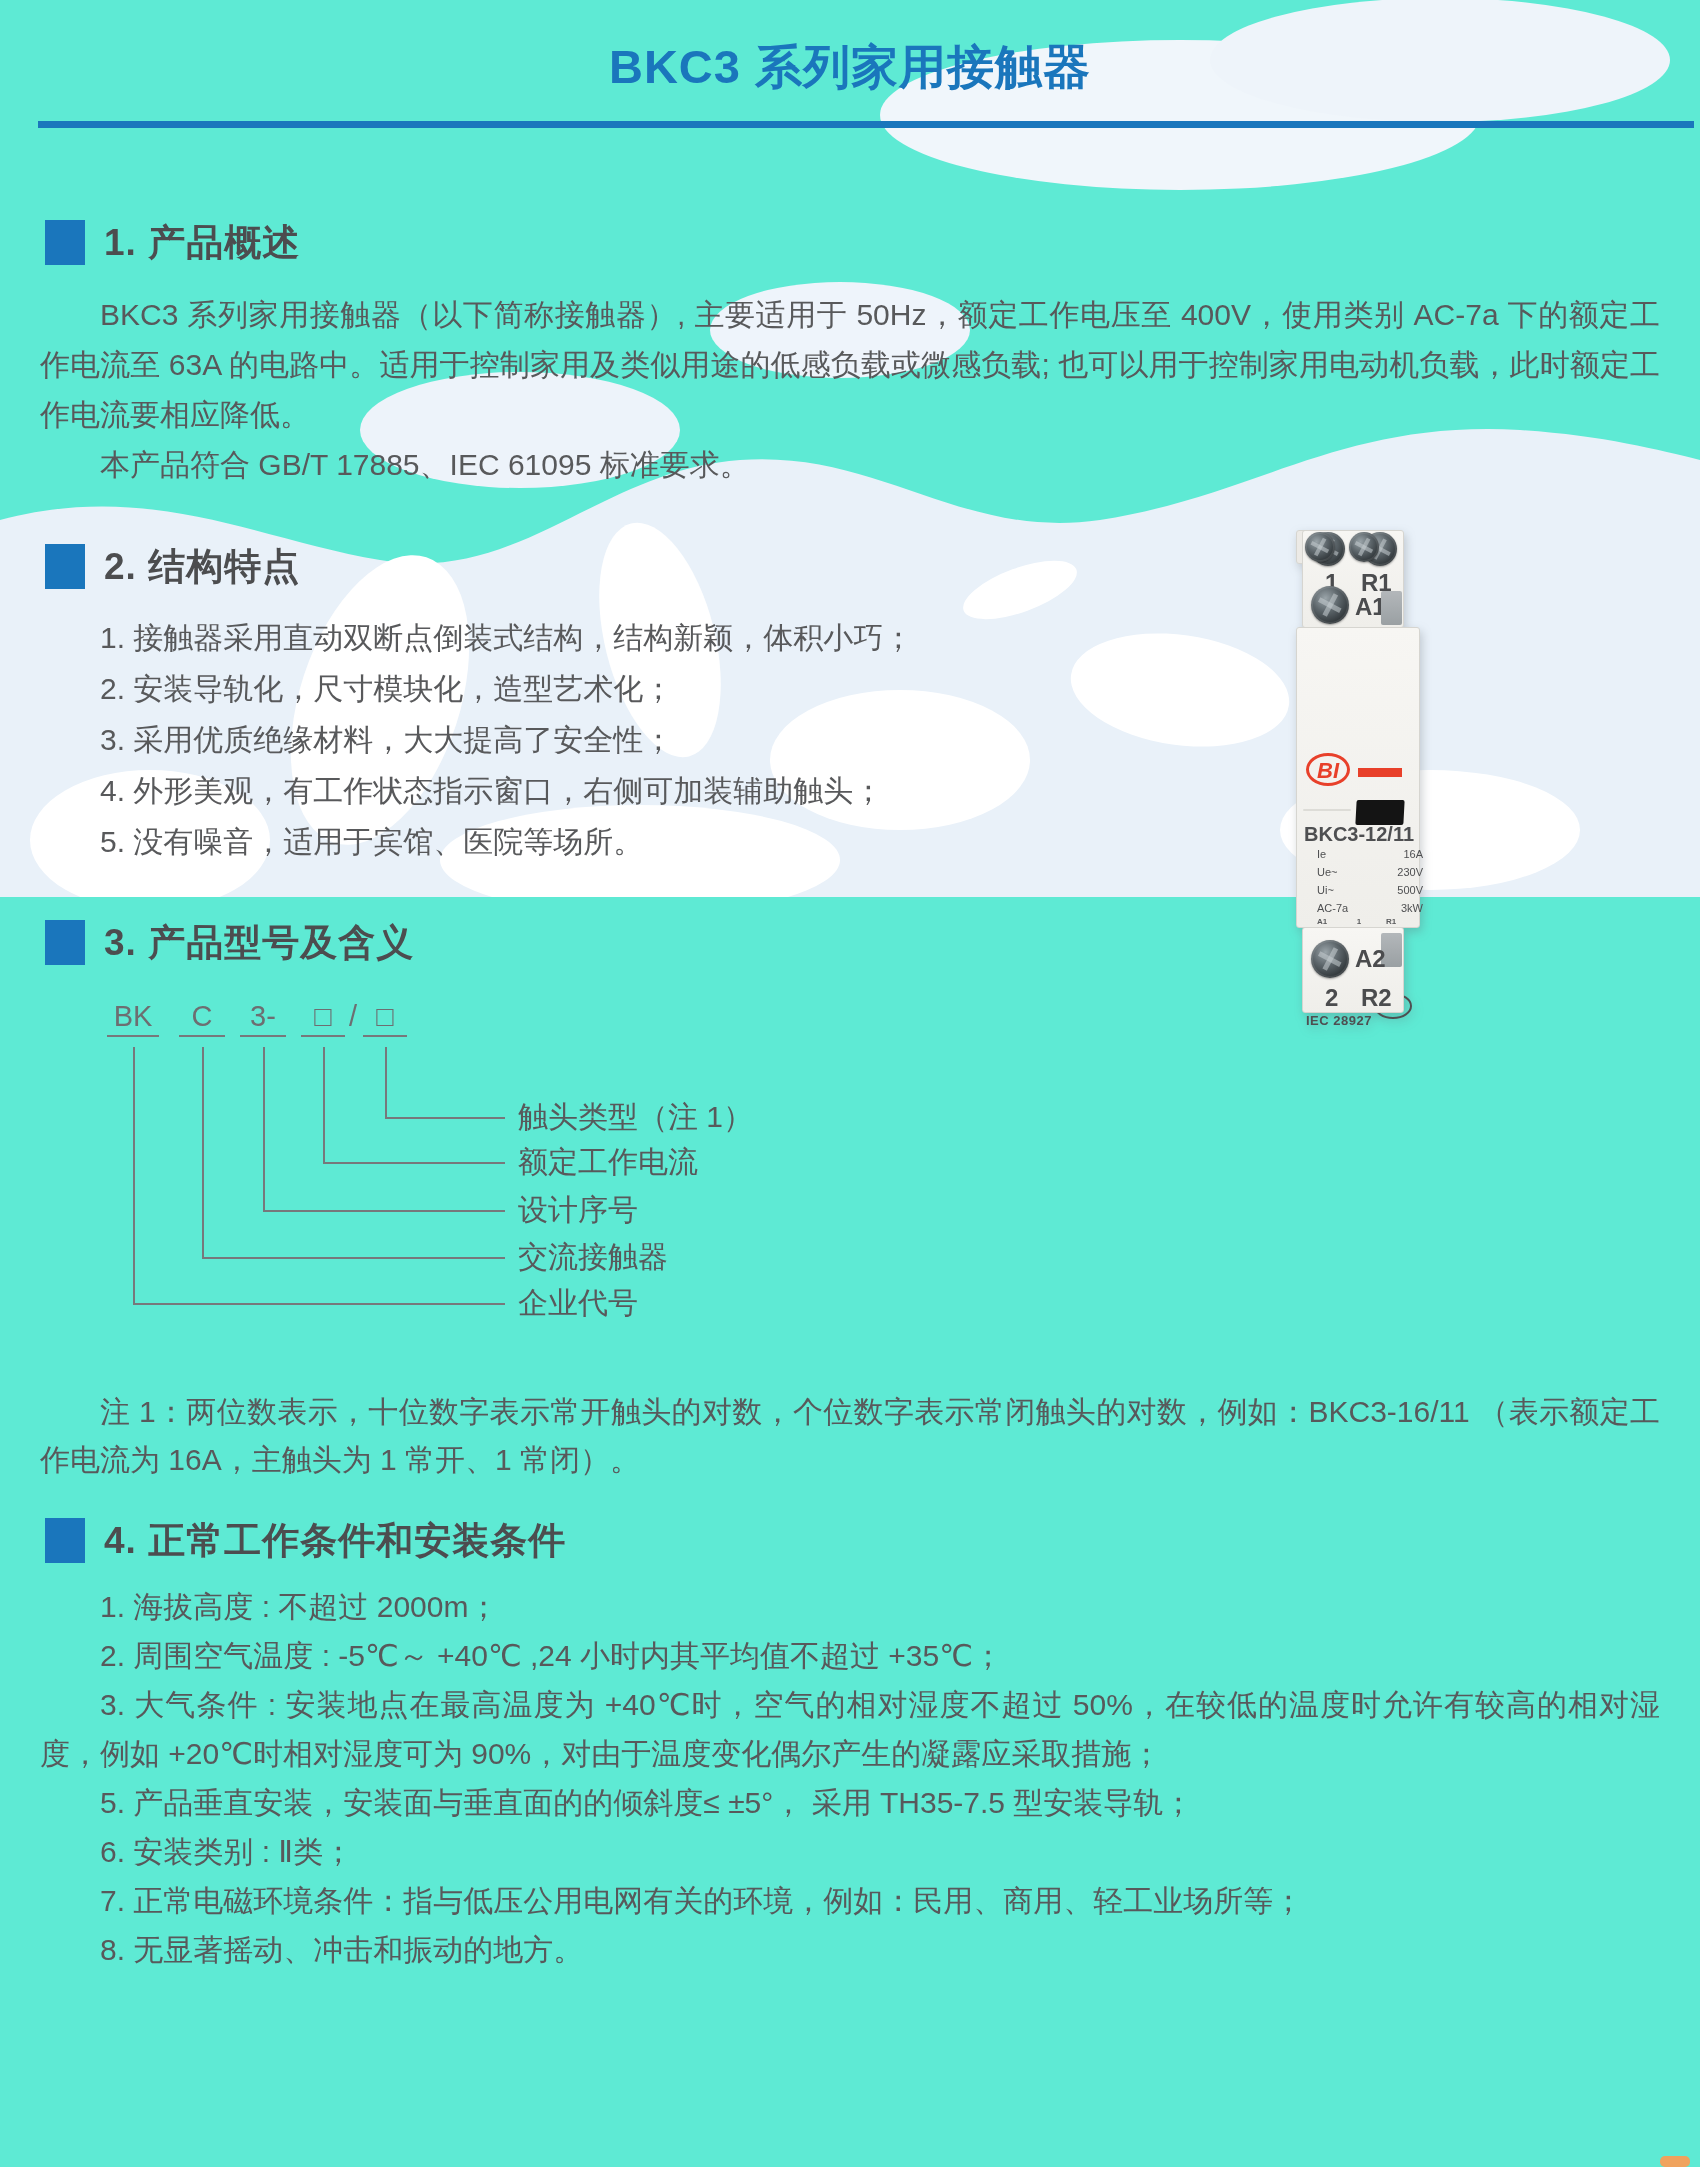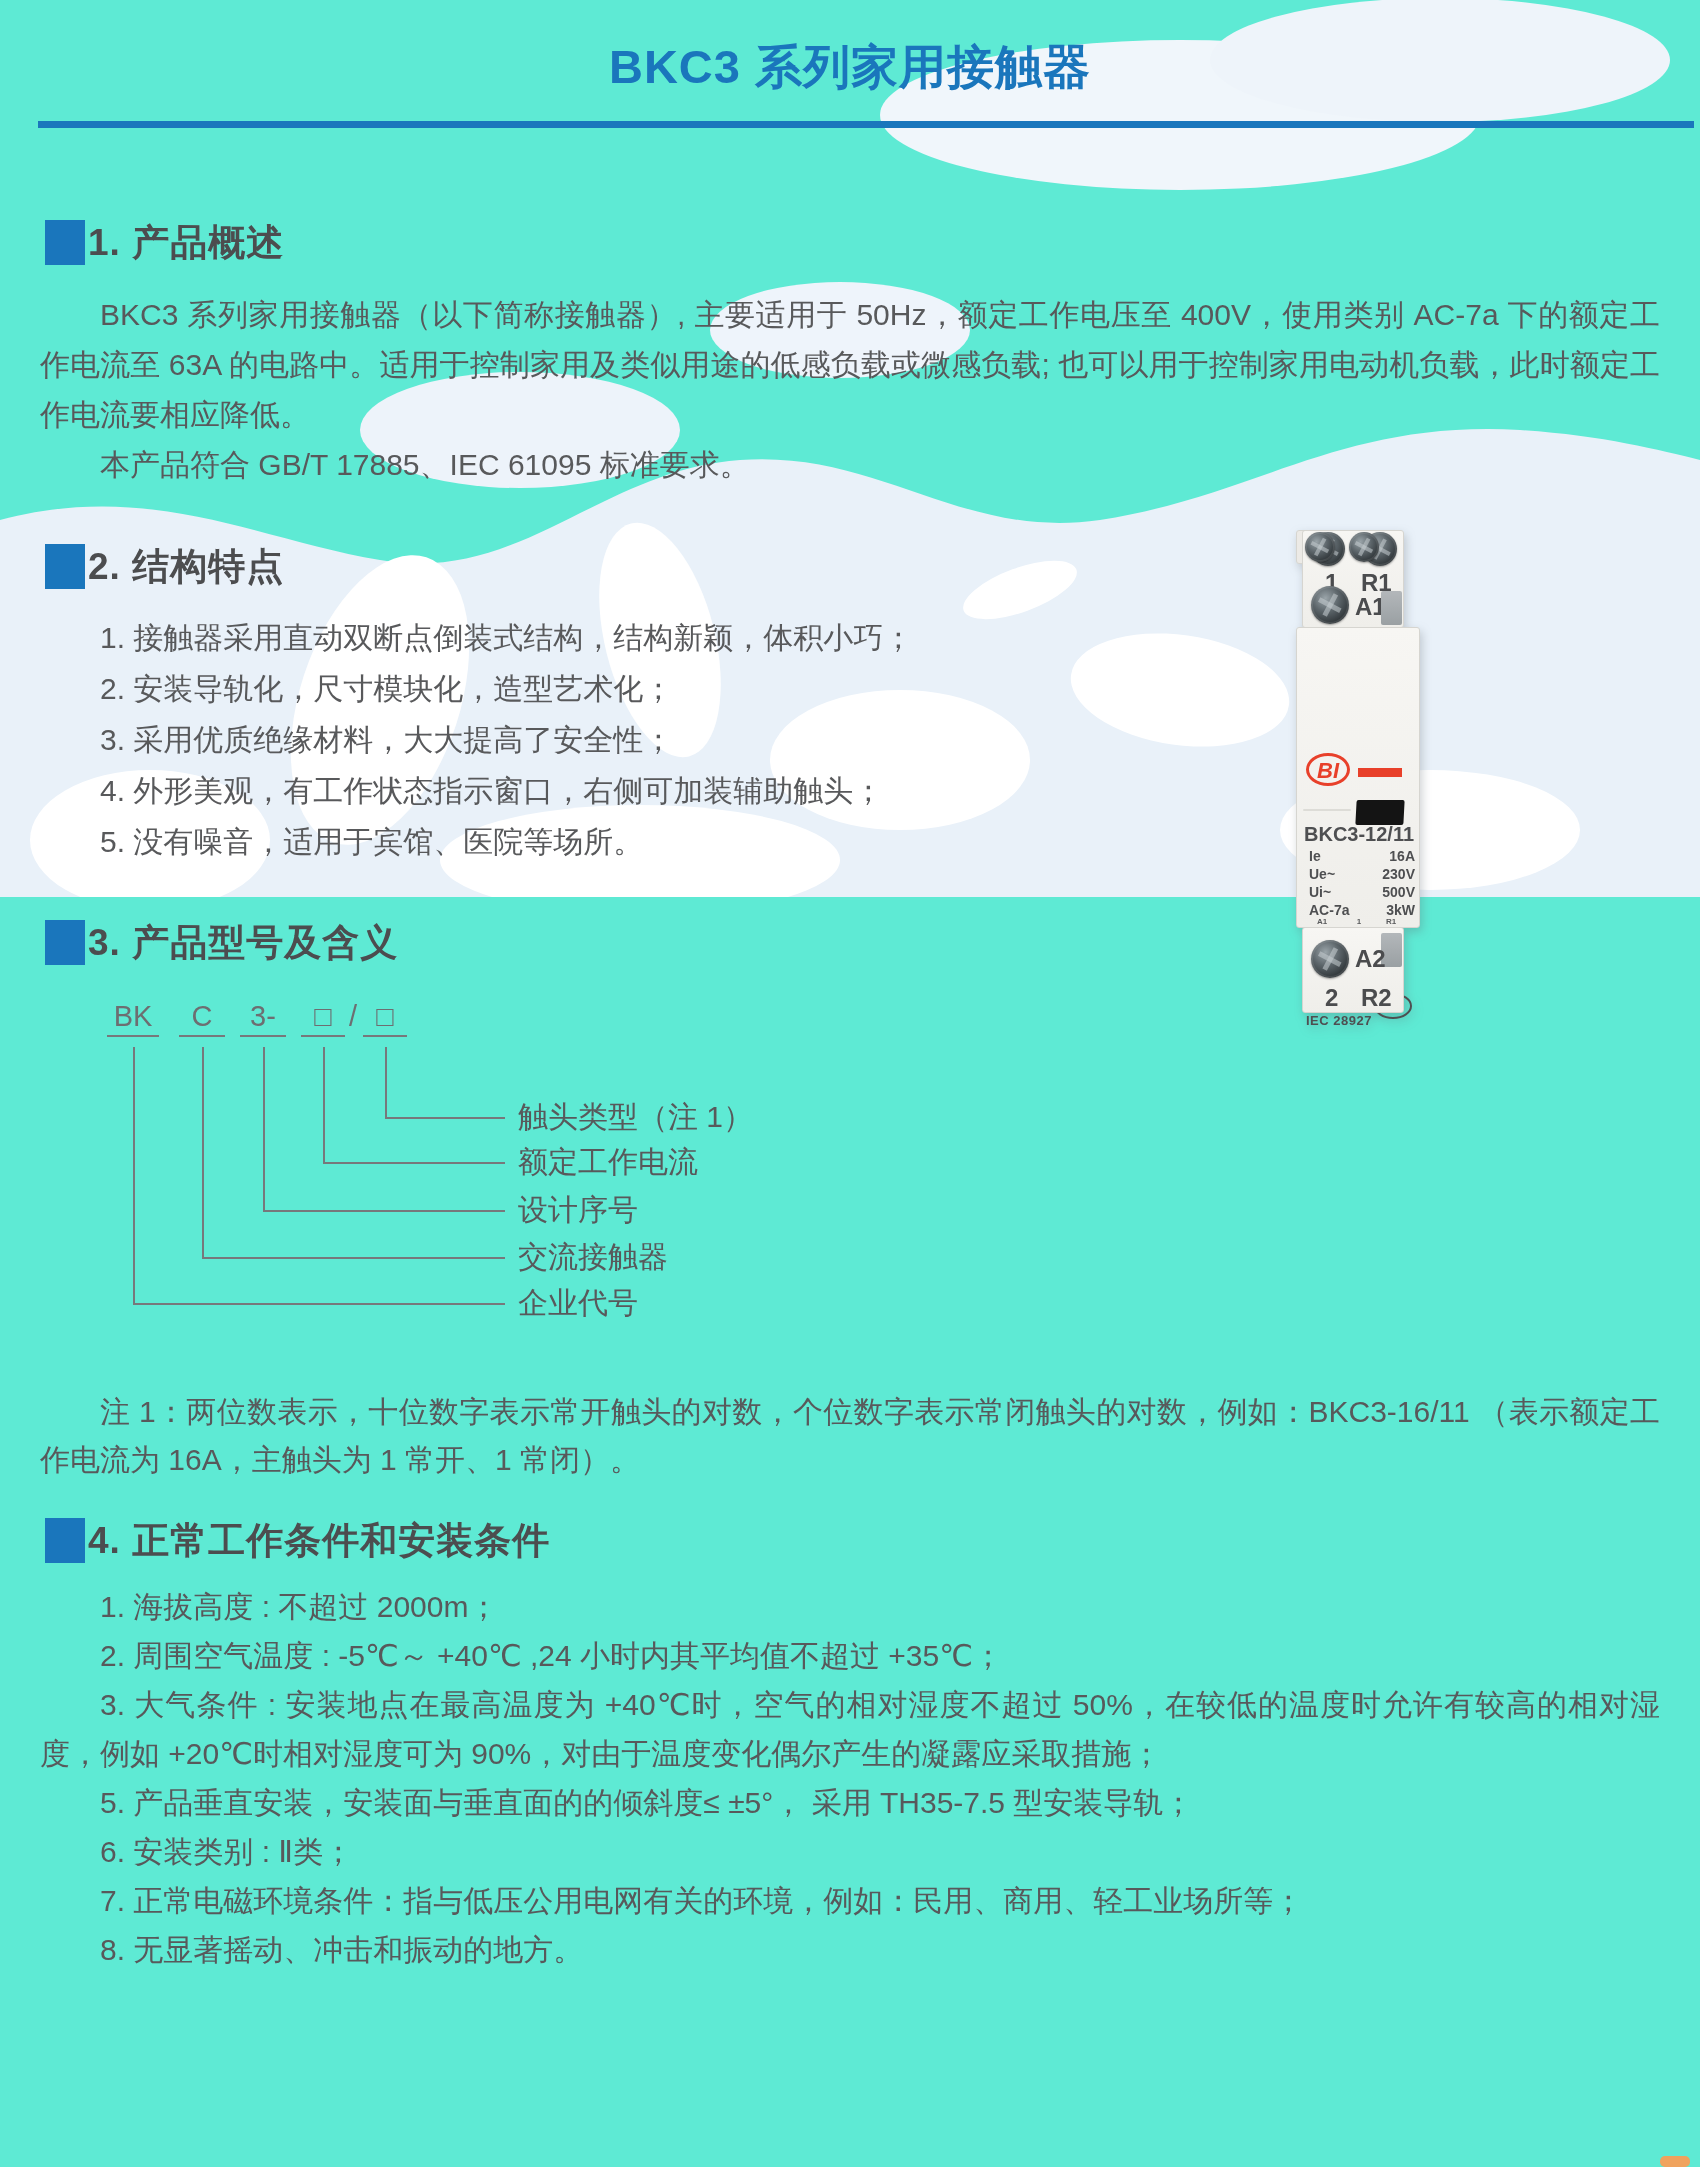--- a/index.html
+++ b/index.html
@@ -9,21 +9,21 @@
 
   
   .map{position:absolute;left:0;top:1270;width:1700px;height:897px;}
 
   
   .title{position:absolute;left:0;top:36px;width:100%;text-align:center;
          font-size:47px;font-weight:bold;color:#1a76bc;letter-spacing:1px;}
   .rule{position:absolute;left:38px;top:121px;width:1656px;height:7px;background:#1a76bc;}
 
   
-  .sec-h{position:absolute;left:45px;display:flex;align-items:center;gap:3px;}
+  .sec-h{position:absolute;left:45px;display:flex;align-items:center;gap:19px;}
   .sq{width:40px;height:45px;background:#1a76bc;flex:0 0 auto;}
   .sec-h .ht{font-size:37px;font-weight:bold;color:#4c4d4f;line-height:45px;letter-spacing:1px;}
 
   
   .bp{position:absolute;left:40px;width:1620px;font-size:30px;line-height:50px;
       color:#58595b;text-align:justify;text-indent:2em;margin:0;}
   .blist{position:absolute;left:40px;width:1620px;margin:0;}
   .blist p{margin:0;font-size:30px;color:#58595b;text-align:justify;text-indent:2em;}
   .lh51 p{line-height:51px;}
   .lh49 p{line-height:49px;}
@@ -58,22 +58,22 @@
         border-radius:2px;}
   .logo{position:absolute;left:9px;top:125px;width:44px;height:33px;border:3px solid #e8402a;
         border-radius:50%;color:#e8402a;font-weight:bold;font-style:italic;font-size:22px;
         line-height:30px;text-align:center;box-sizing:border-box;}
   .redbar{position:absolute;left:61px;top:140px;width:44px;height:9px;background:#e8402a;}
   .faintline{position:absolute;left:6px;top:181px;width:48px;height:2px;background:#dddcd7;border-radius:1px;}
   .window{position:absolute;left:59px;top:172px;width:48px;height:25px;background:#141414;
           border-radius:2px;transform:skewX(-3deg);}
   .model{position:absolute;left:7px;top:195px;width:112px;font-size:20px;font-weight:bold;
          color:#4e4f51;letter-spacing:0;}
-  .spec{position:absolute;left:12px;width:106px;display:flex;justify-content:space-between;
-        font-size:14px;font-weight:bold;color:#4e4f51;}
+  .spec{position:absolute;left:20px;width:106px;display:flex;justify-content:space-between;
+        font-size:11px;font-weight:normal;color:#4e4f51;}
   .ct-diag{position:absolute;left:7px;top:288px;width:110px;height:64px;}
   .cert{position:absolute;left:9px;font-size:13px;font-weight:bold;color:#4e4f51;letter-spacing:.5px;}
   .ccc{position:absolute;left:77px;top:365px;width:38px;height:26px;border:2px solid #4e4f51;
        border-radius:50%;box-sizing:border-box;text-align:center;}
   .ccc i{font-style:normal;font-size:11px;font-weight:bold;color:#4e4f51;letter-spacing:-2px;line-height:22px;}
 
   .corner-mark{position:absolute;left:1660px;top:2156px;width:30px;height:11px;
                background:#f0a35e;border-radius:5px;}
 </style>
 </head>

